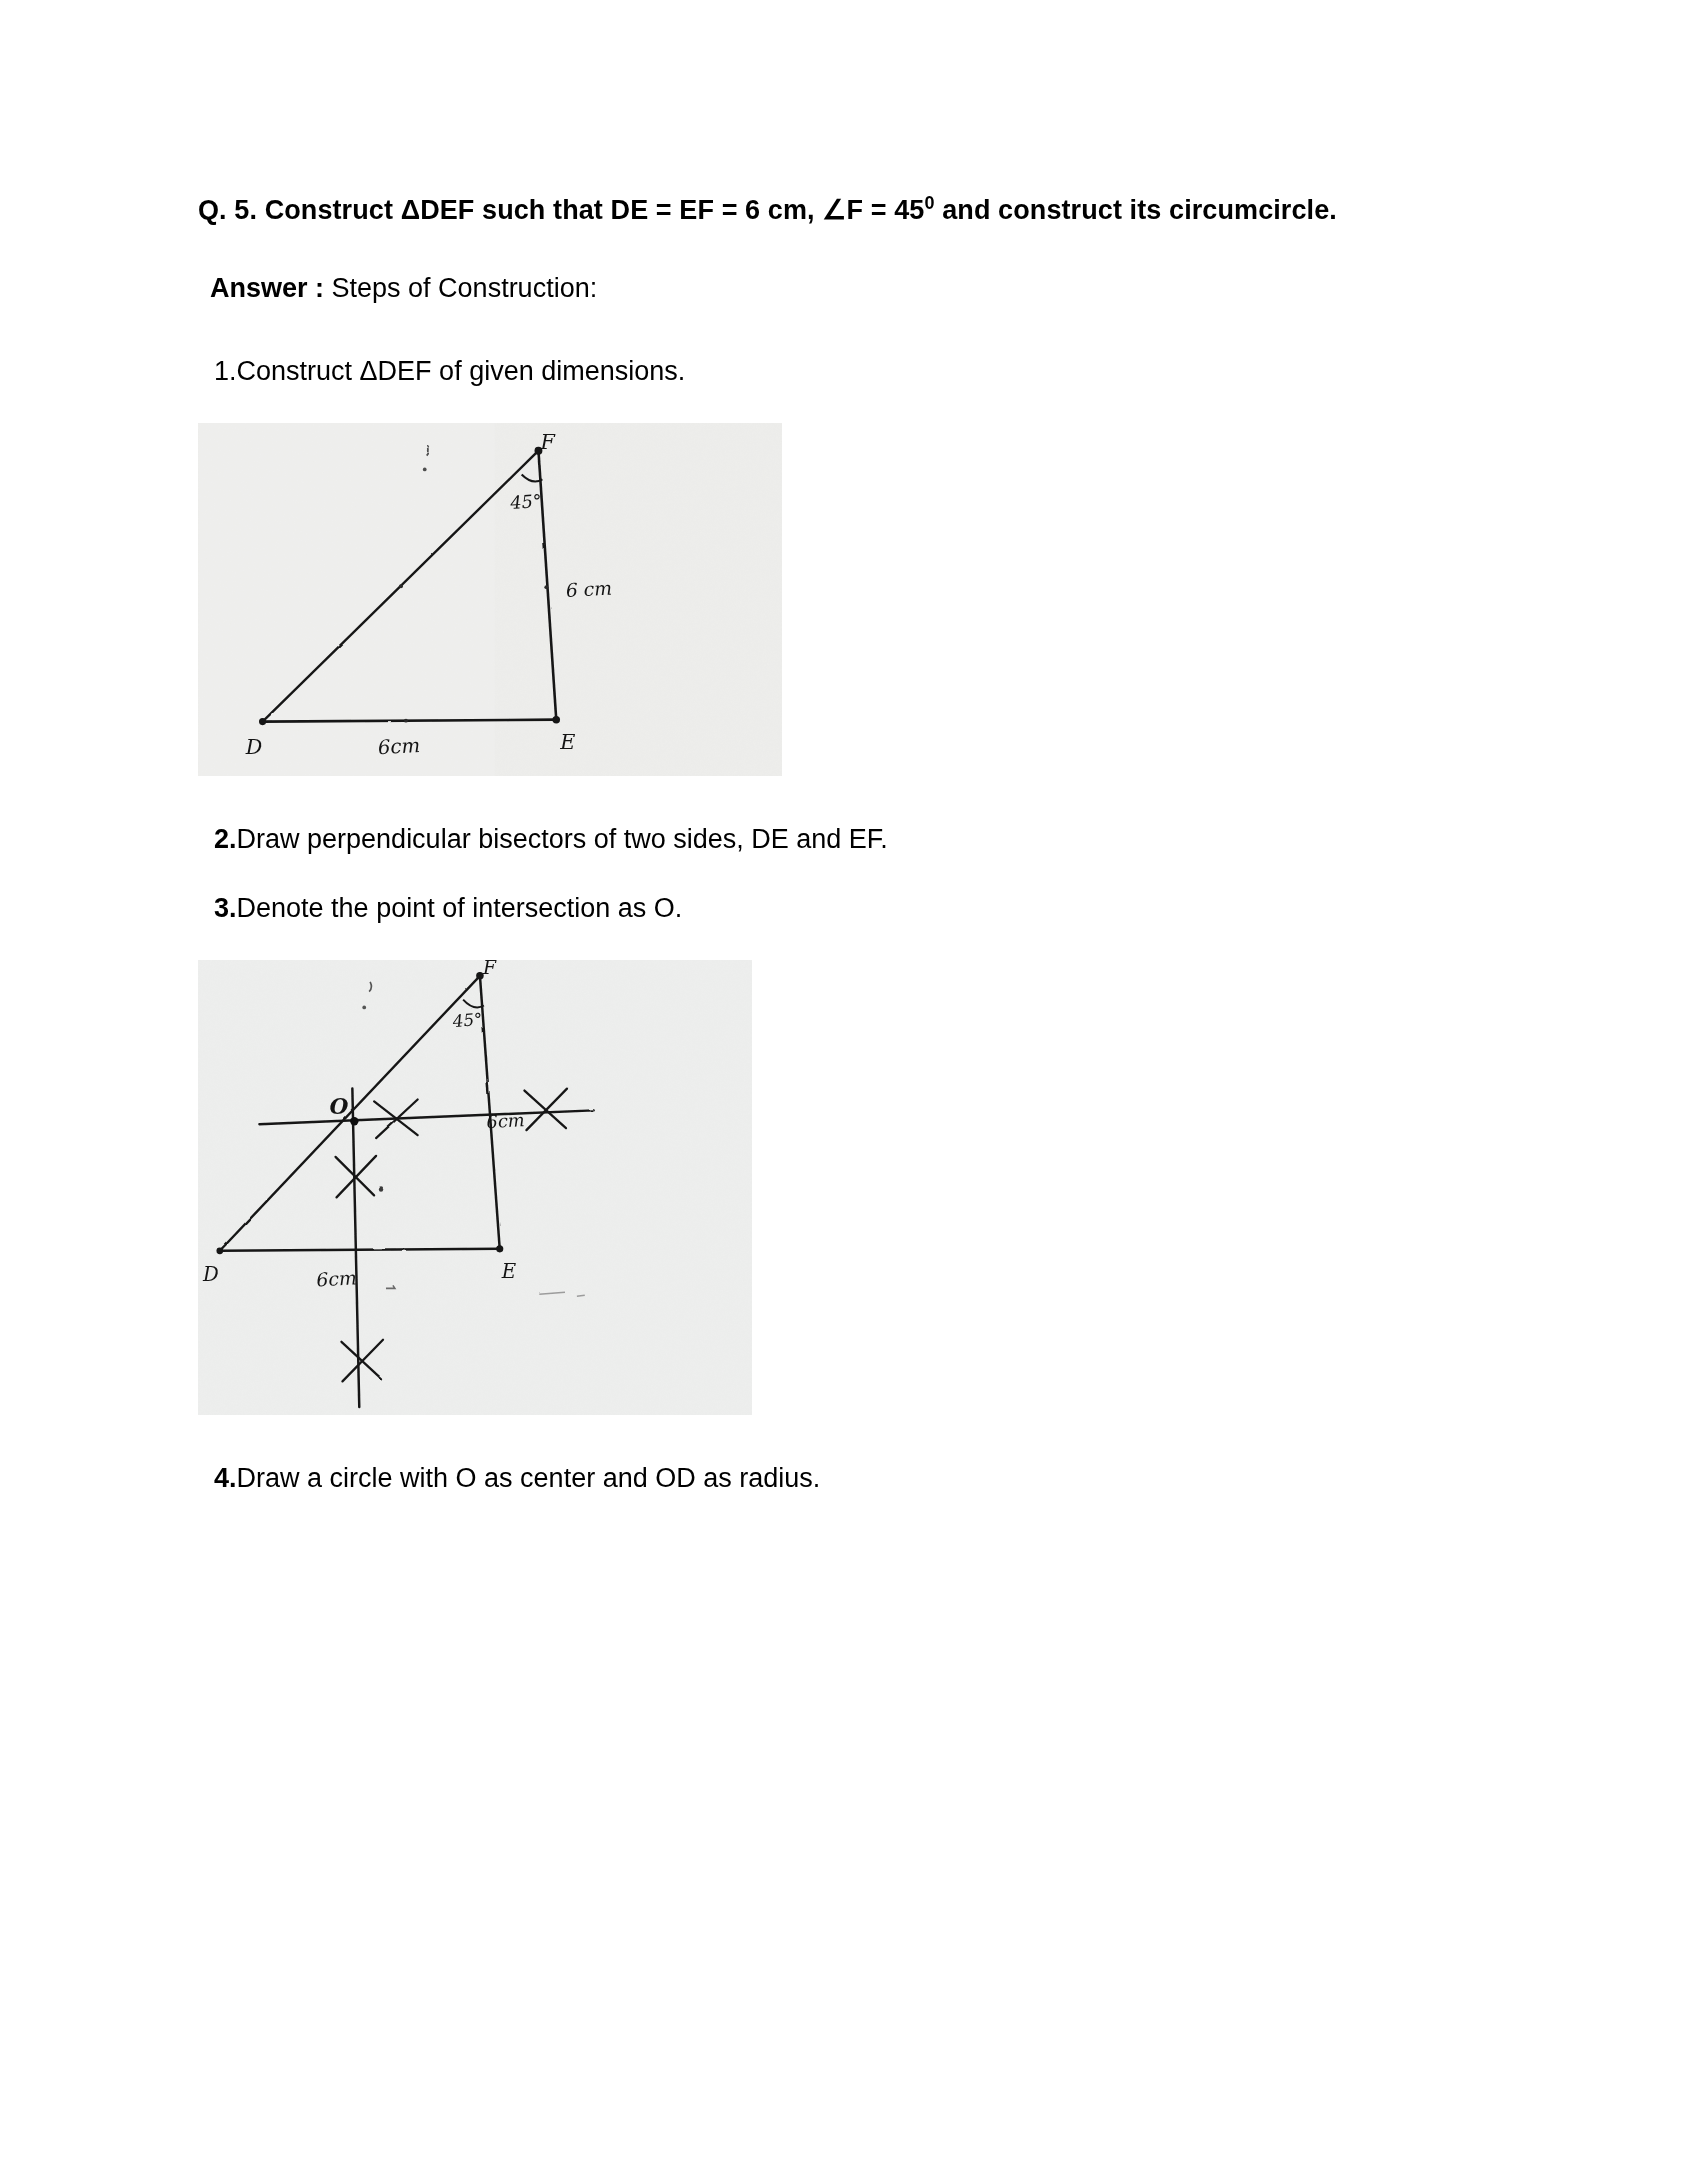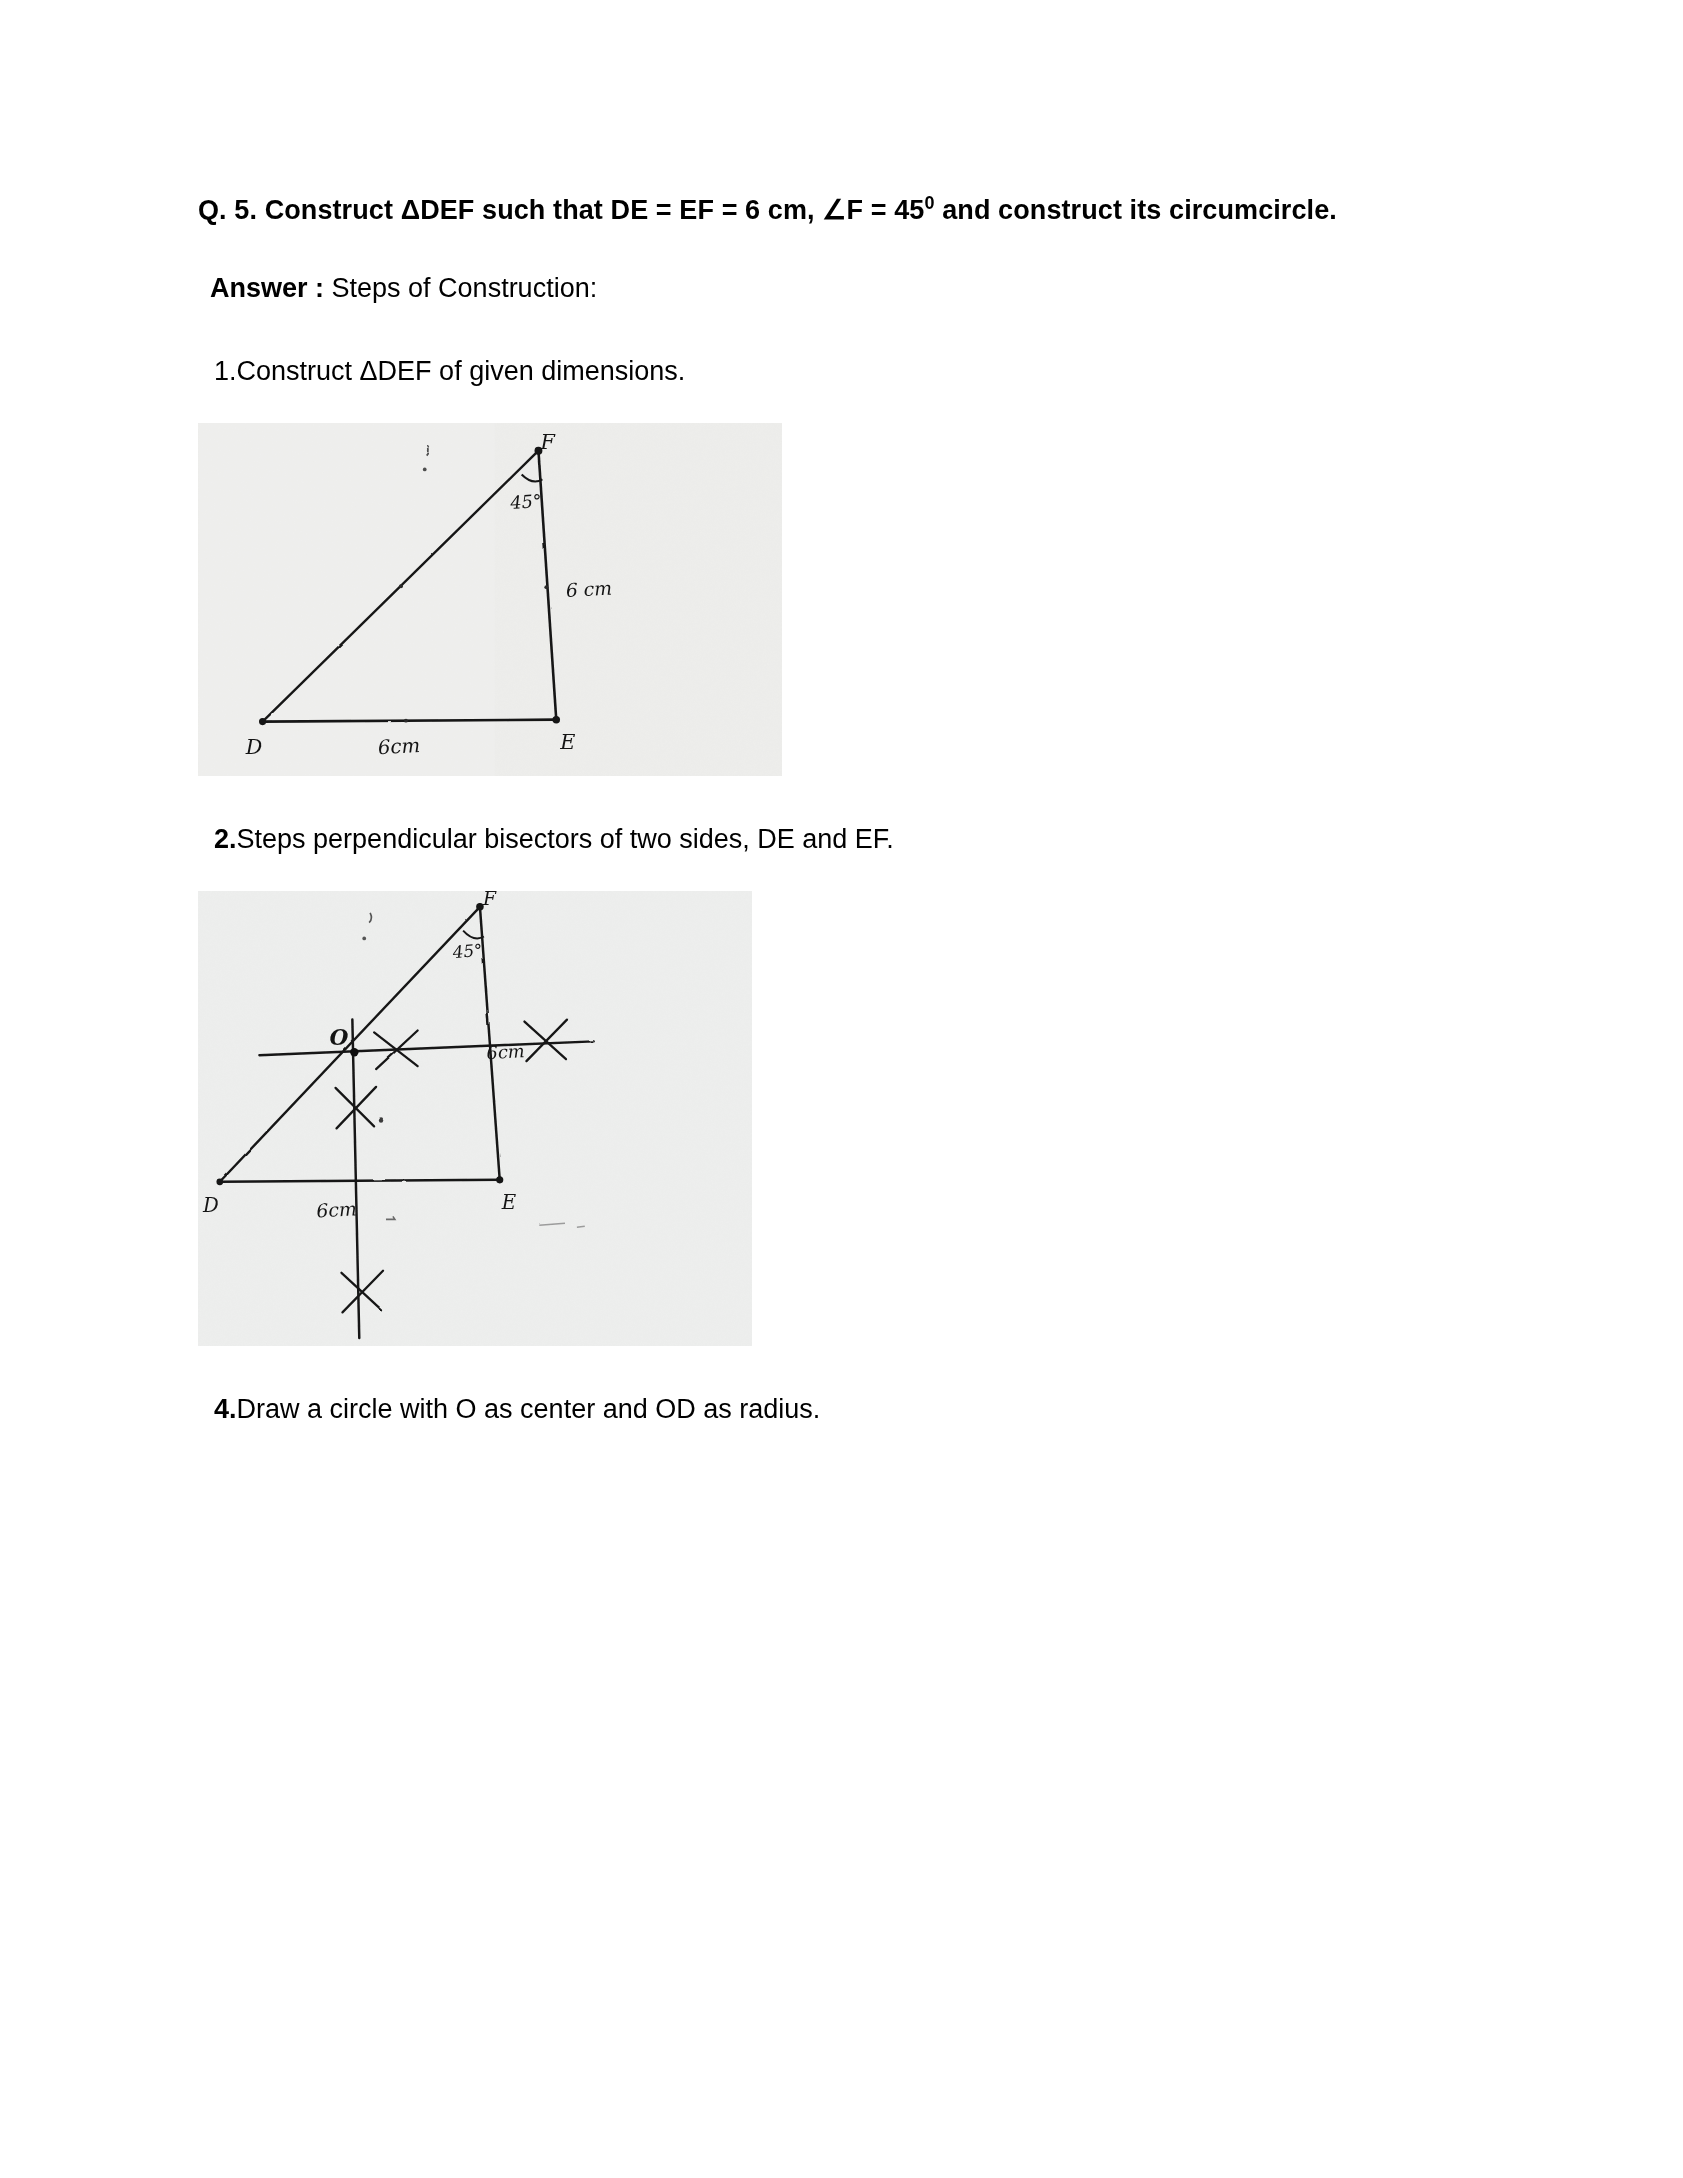--- a/index.html
+++ b/index.html
@@ -140,22 +140,23 @@
             <text x="316" y="87" font-size="18" transform="rotate(-4 316 87)">45°</text>
             <text x="372" y="176" font-size="19" transform="rotate(-3 372 176)">6 cm</text>
             <text x="48" y="335" font-size="21">D</text>
             <text x="366" y="330" font-size="21">E</text>
             <text x="182" y="335" font-size="20" transform="rotate(-3 182 335)">6cm</text>
           </g>
         </svg>
       </div>
     </div>
 
-    <p class="step"><span class="step-num">2.</span><span>Steps perpendicular bisectors of two sides, DE and EF.</span></p>
-
+    <p class="step"><span class="step-num">2.</span><span>Draw perpendicular bisectors of two sides, DE and EF.</span></p>
+
+    <p class="step"><span class="step-num">3.</span><span>Denote the point of intersection as O.</span></p>
 
     <div class="figure-wrap">
       <div class="fig-box">
         <svg class="fig2" viewBox="0 0 560 460" xmlns="http://www.w3.org/2000/svg">
           <defs>
             <filter id="rough2" x="-20%" y="-20%" width="140%" height="140%">
               <feTurbulence type="fractalNoise" baseFrequency="0.05" numOctaves="3" seed="13" result="n2"></feTurbulence>
               <feDisplacementMap in="SourceGraphic" in2="n2" scale="1.9" xChannelSelector="R" yChannelSelector="G"></feDisplacementMap>
             </filter>
             <filter id="paper2" x="0" y="0" width="100%" height="100%">

